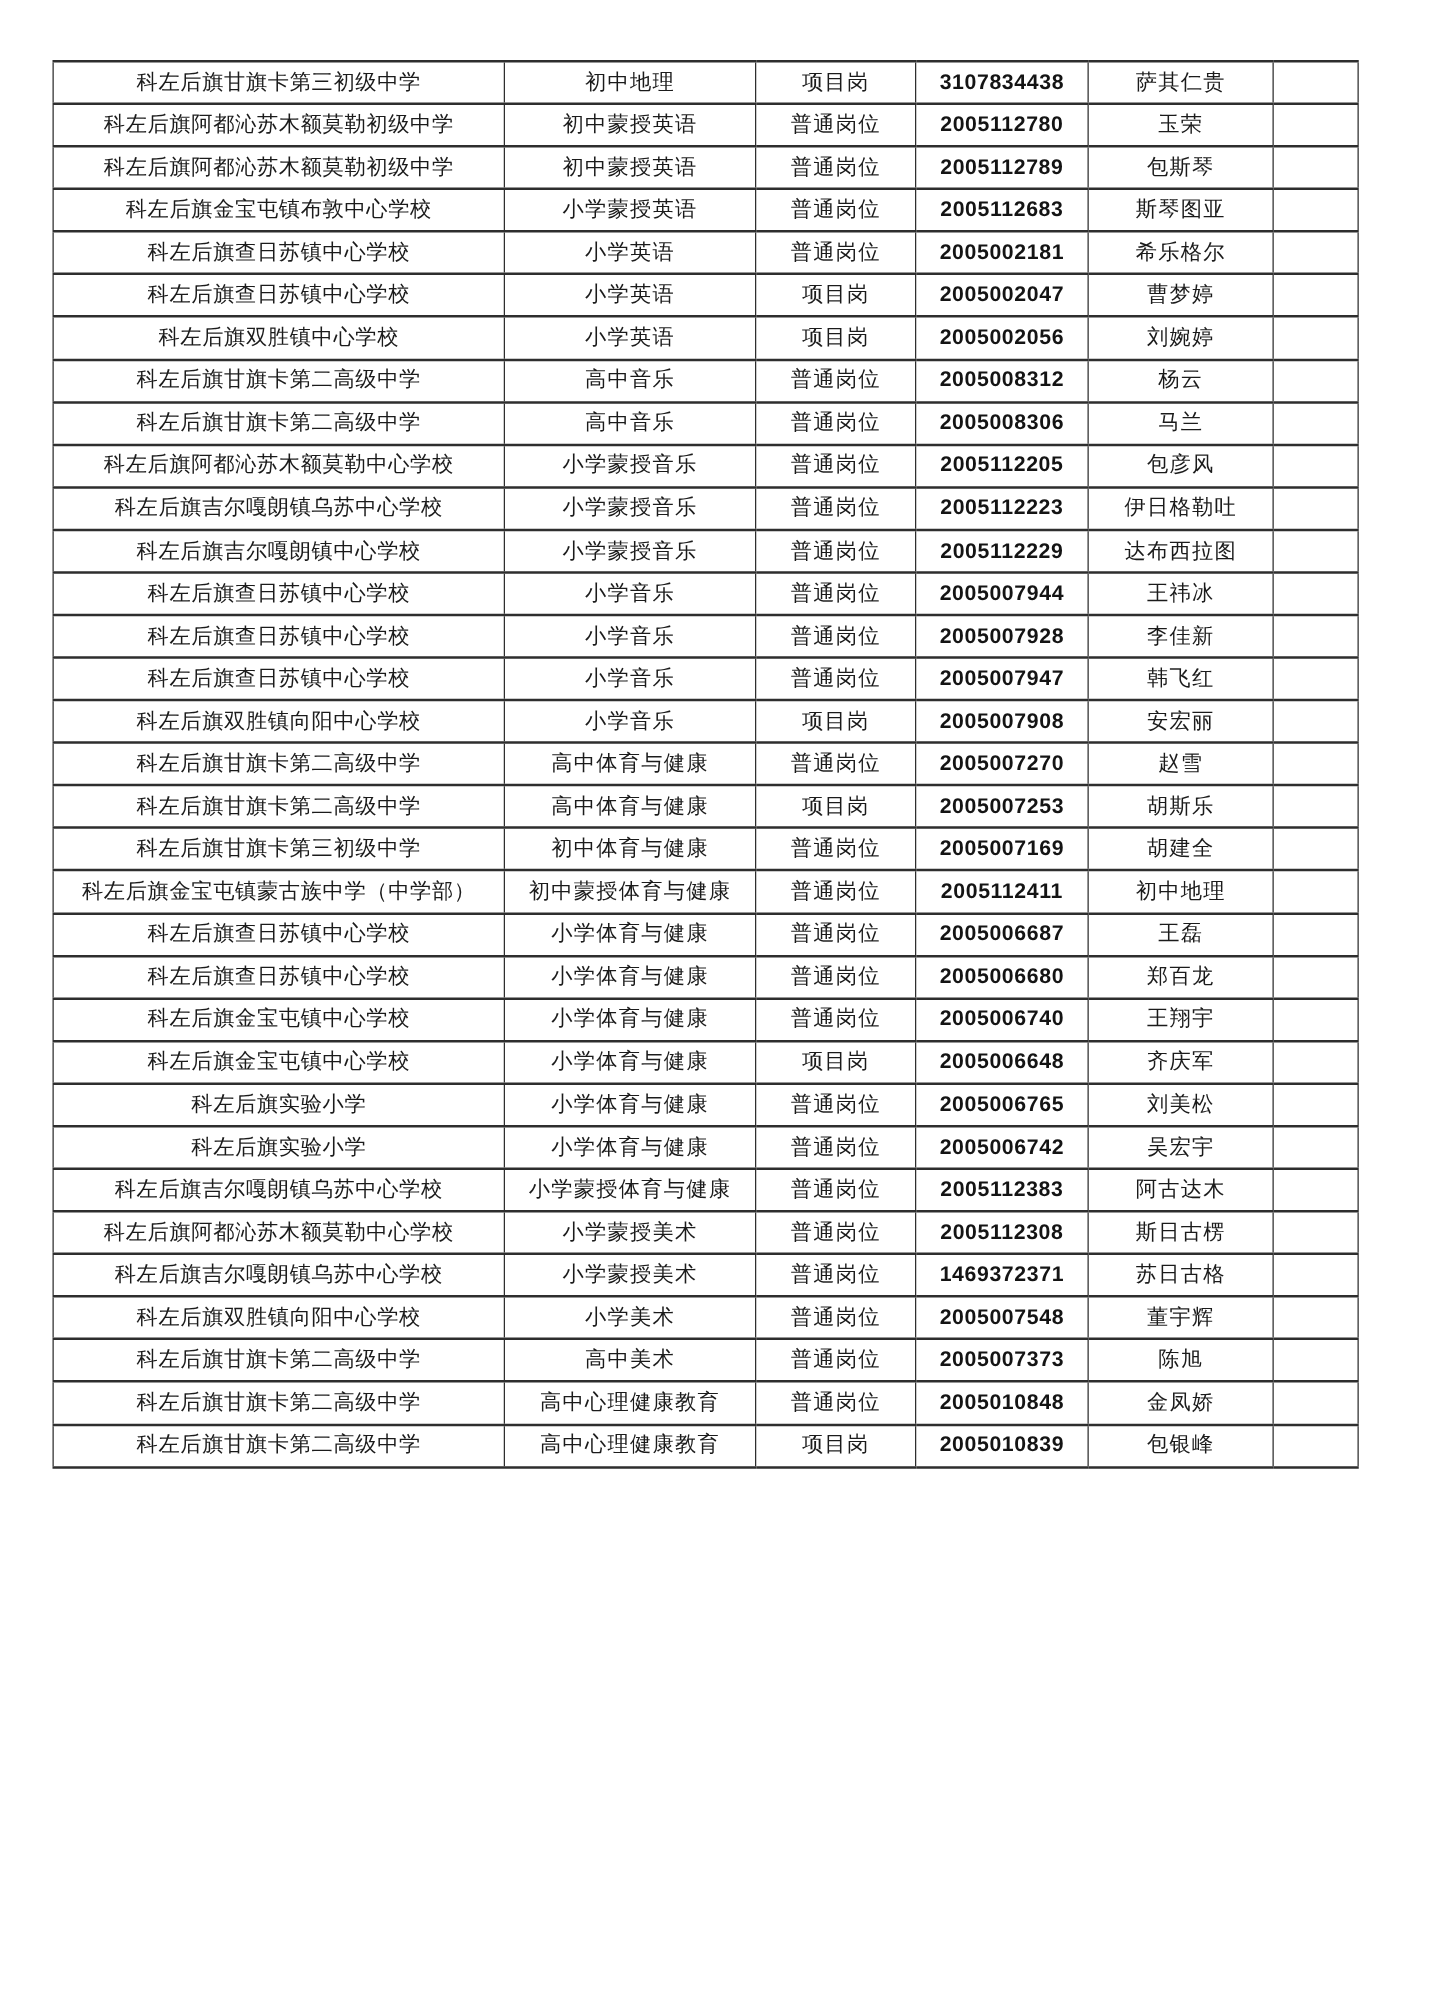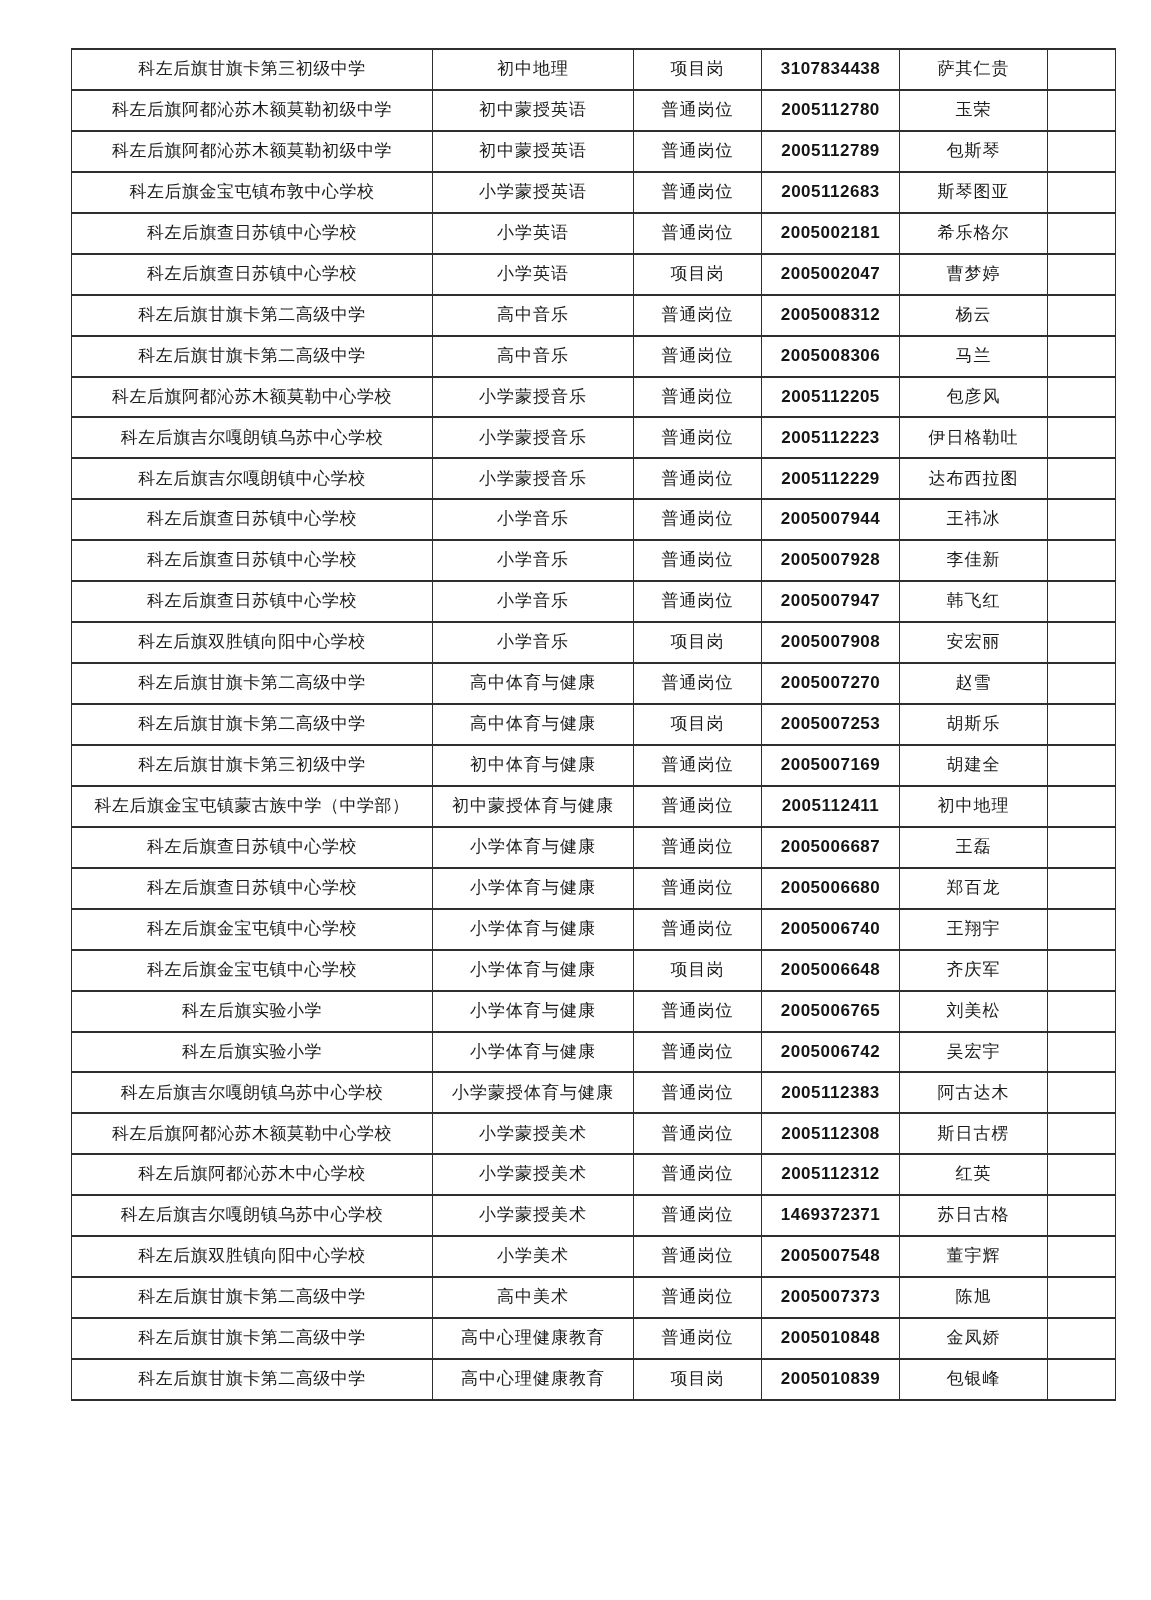--- a/index.html
+++ b/index.html
@@ -8,24 +8,24 @@
     position: relative;
     width: 1151px;
     height: 1600px;
     background: #ffffff;
     font-family: "Liberation Serif", "DejaVu Serif", serif;
     color: #1b1b1b;
     overflow: hidden;
   }
   table.grid {
     position: absolute;
-    left: 71px;
+    left: 42px;
     top: 48px;
     width: 1044px;
-    height: 1353px;
+    height: 1127px;
     border-collapse: collapse;
     table-layout: fixed;
   }
   table.grid td {
     border: 1px solid #2e2e2e;
     border-top-width: 2px;
     border-bottom-width: 2px;
     text-align: center;
     vertical-align: middle;
     font-size: 17px;
@@ -100,20 +100,28 @@
         </tr>
         <tr>
           <td class="col-school">科左后旗查日苏镇中心学校</td>
           <td class="col-subject">小学英语</td>
           <td class="col-post_type">项目岗</td>
           <td class="col-post_id">2005002047</td>
           <td class="col-name">曹梦婷</td>
           <td class="col-remark"></td>
         </tr>
         <tr>
+          <td class="col-school">科左后旗双胜镇中心学校</td>
+          <td class="col-subject">小学英语</td>
+          <td class="col-post_type">项目岗</td>
+          <td class="col-post_id">2005002056</td>
+          <td class="col-name">刘婉婷</td>
+          <td class="col-remark"></td>
+        </tr>
+        <tr>
           <td class="col-school">科左后旗甘旗卡第二高级中学</td>
           <td class="col-subject">高中音乐</td>
           <td class="col-post_type">普通岗位</td>
           <td class="col-post_id">2005008312</td>
           <td class="col-name">杨云</td>
           <td class="col-remark"></td>
         </tr>
         <tr>
           <td class="col-school">科左后旗甘旗卡第二高级中学</td>
           <td class="col-subject">高中音乐</td>
@@ -265,28 +273,20 @@
           <td class="col-post_id">2005112383</td>
           <td class="col-name">阿古达木</td>
           <td class="col-remark"></td>
         </tr>
         <tr>
           <td class="col-school">科左后旗阿都沁苏木额莫勒中心学校</td>
           <td class="col-subject">小学蒙授美术</td>
           <td class="col-post_type">普通岗位</td>
           <td class="col-post_id">2005112308</td>
           <td class="col-name">斯日古楞</td>
-          <td class="col-remark"></td>
-        </tr>
-        <tr>
-          <td class="col-school">科左后旗阿都沁苏木中心学校</td>
-          <td class="col-subject">小学蒙授美术</td>
-          <td class="col-post_type">普通岗位</td>
-          <td class="col-post_id">2005112312</td>
-          <td class="col-name">红英</td>
           <td class="col-remark"></td>
         </tr>
         <tr>
           <td class="col-school">科左后旗吉尔嘎朗镇乌苏中心学校</td>
           <td class="col-subject">小学蒙授美术</td>
           <td class="col-post_type">普通岗位</td>
           <td class="col-post_id">1469372371</td>
           <td class="col-name">苏日古格</td>
           <td class="col-remark"></td>
         </tr>

